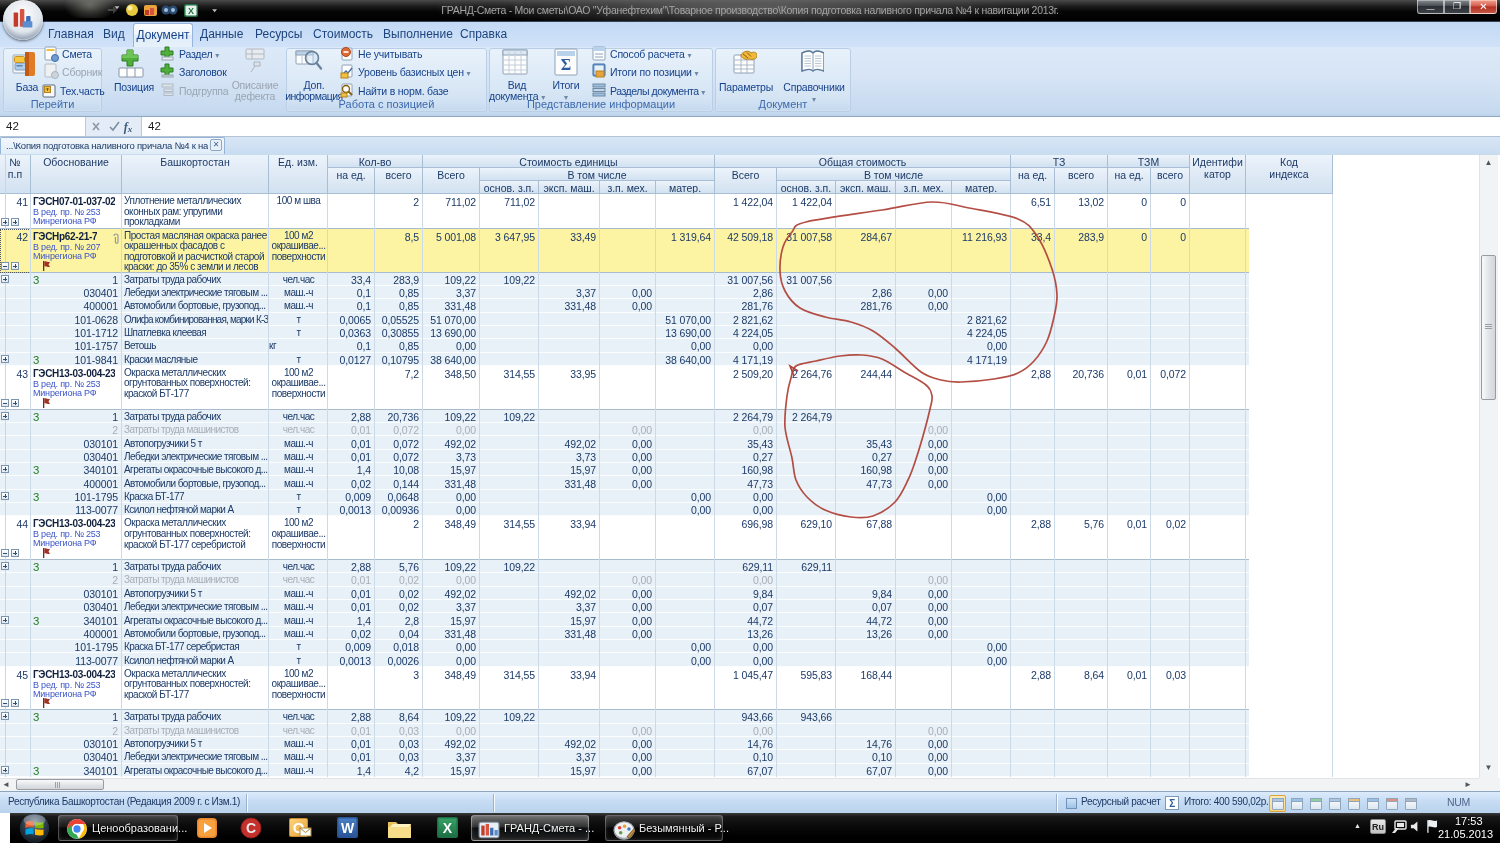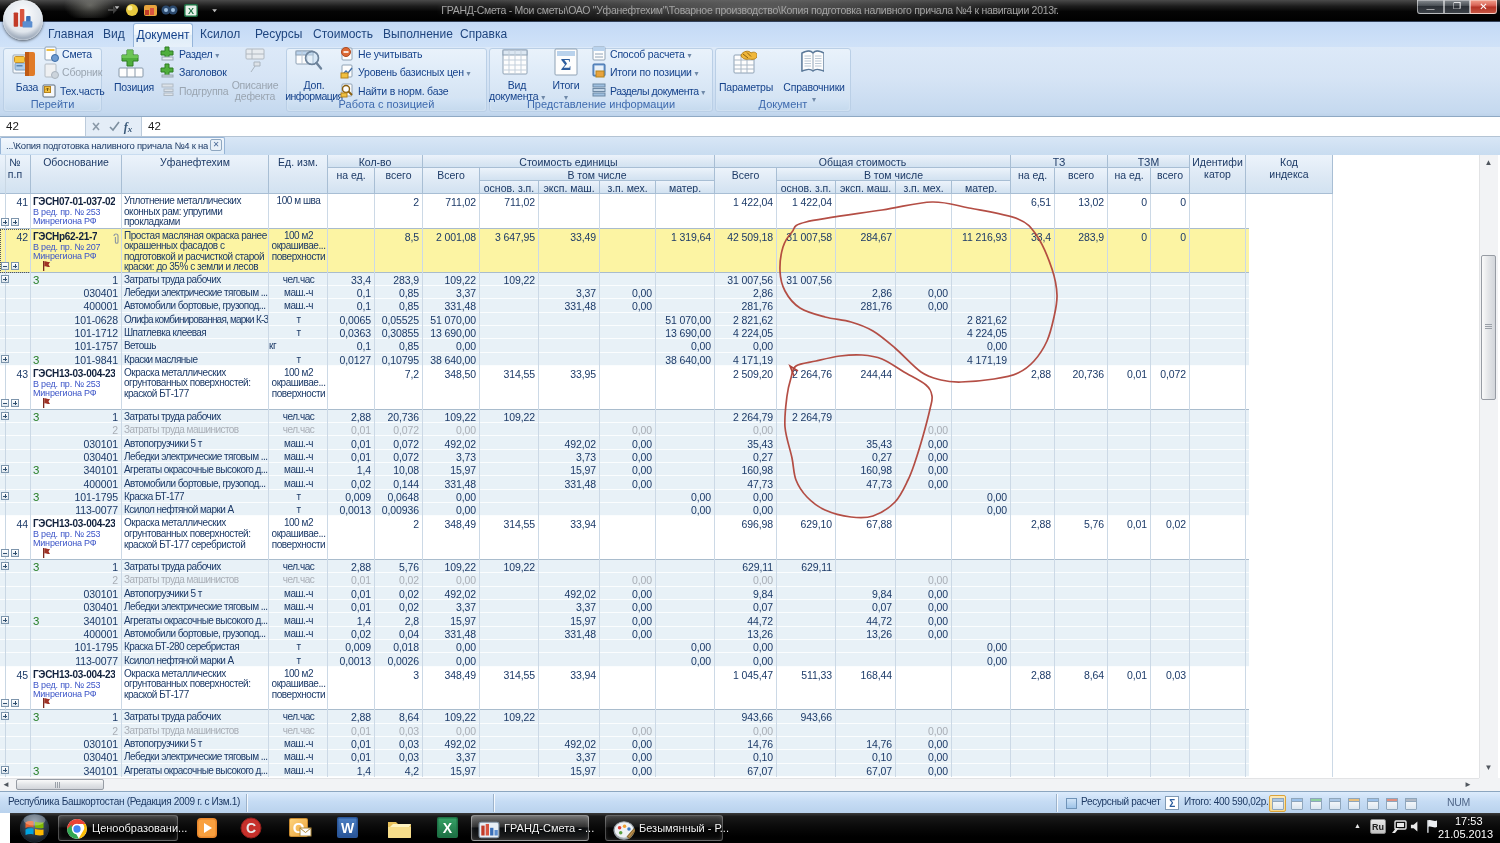--- a/index.html
+++ b/index.html
@@ -103,21 +103,21 @@
     <circle cx="66" cy="8" r="2" fill="#9fc0e0"></circle>
     <circle cx="73" cy="8" r="2" fill="#9fc0e0"></circle>
     <rect x="84" y="2" width="14" height="13" rx="2" fill="#1e7145"></rect>
     <rect x="85.5" y="3.5" width="11" height="10" rx="1" fill="#e8f2ea"></rect>
     <text x="91" y="12" font-size="9" font-weight="bold" fill="#1e7145" text-anchor="middle">X</text>
     <path d="M 112,7 l 8,0 l -4,5 z" fill="#bbb" transform="scale(.6) translate(75,5)"></path>
   </svg>
 <div id="ts" class="a"></div>
 <span class="rtab a" style="left:48px">Главная</span>
 <span class="rtab a" style="left:103px">Вид</span>
-<span class="rtab a" style="left:200px">Ксилол</span>
+<span class="rtab a" style="left:200px">Данные</span>
 <span class="rtab a" style="left:255px">Ресурсы</span>
 <span class="rtab a" style="left:313px">Стоимость</span>
 <span class="rtab a" style="left:383px">Выполнение</span>
 <span class="rtab a" style="left:460px">Справка</span>
 <div id="atab" class="a">Документ</div>
 <div id="rb" class="a">
     <div class="grp a" style="left:3px;width:99px">
       <div class="glab">Перейти</div>
     </div>
     <div class="grp a" style="left:489px;width:224px">
@@ -300,21 +300,21 @@
   </div>
 <div id="grid" class="a">
     <div id="ghead" class="a">
       <div class="hc a" style="left:0px;top:0px;width:31px;height:39px">
         <div>№<br>п.п</div>
       </div>
       <div class="hc a" style="left:31px;top:0px;width:91px;height:39px">
         <div>Обоснование</div>
       </div>
       <div class="hc a" style="left:122px;top:0px;width:147px;height:39px">
-        <div>Уфанефтехим</div>
+        <div>Башкортостан</div>
       </div>
       <div class="hc a" style="left:269px;top:0px;width:59px;height:39px">
         <div>Ед. изм.</div>
       </div>
       <div class="hc a" style="left:328px;top:0px;width:95px;height:13px">
         <div>Кол-во</div>
       </div>
       <div class="hc a" style="left:328px;top:13px;width:47px;height:26px">
         <div>на ед.</div>
       </div>
@@ -442,21 +442,21 @@
       <svg class="a" style="left:42px;top:32.0px" width="9" height="10" viewBox="0 0 9 10">
         <rect x="1" y="0" width="1.3" height="10" fill="#7a2a20"></rect>
         <path d="M2.3,0.5 C4,-0.5 5.5,1.5 8,1 L6.5,3.5 L8,6 C5.5,6.5 4,4.5 2.3,5.5 z" fill="#a03226"></path>
       </svg>
       <svg class="a" style="left:112px;top:4px" width="8" height="13" viewBox="0 0 8 13">
         <path d="M2,3 a2,2 0 0 1 4,0 l0,6 a1.3,1.3 0 0 1 -2.6,0 l0,-5" fill="none" stroke="#8a94a0" stroke-width="1.1"></path>
       </svg>
       <span class="c nm" style="left:124px;top:2px;line-height:10.6px;white-space:nowrap;width:145px">Простая масляная окраска ранее<br>окрашенных фасадов с<br>подготовкой и расчисткой старой<br>краски: до 35% с земли и лесов</span>
       <span class="c nm" style="left:269px;top:2px;line-height:10.6px;width:59px;text-align:center;white-space:nowrap">100 м2<br>окрашивае...<br>поверхности</span>
       <span class="c num" style="left:375px;top:2px;width:44px">8,5</span>
-      <span class="c num" style="left:423px;top:2px;width:53px">2 001,08</span>
+      <span class="c num" style="left:423px;top:2px;width:53px">5 001,08</span>
       <span class="c num" style="left:480px;top:2px;width:55px">3 647,95</span>
       <span class="c num" style="left:539px;top:2px;width:57px">33,49</span>
       <span class="c num" style="left:656px;top:2px;width:55px">1 319,64</span>
       <span class="c num" style="left:715px;top:2px;width:58px">42 509,18</span>
       <span class="c num" style="left:777px;top:2px;width:55px">31 007,58</span>
       <span class="c num" style="left:836px;top:2px;width:56px">284,67</span>
       <span class="c num" style="left:952px;top:2px;width:55px">11 216,93</span>
       <span class="c num" style="left:1011px;top:2px;width:40px">33,4</span>
       <span class="c num" style="left:1055px;top:2px;width:49px">283,9</span>
       <span class="c num" style="left:1108px;top:2px;width:39px">0</span>
@@ -801,21 +801,21 @@
       <span class="c num" style="left:375px;top:1.17px;width:44px">0,04</span>
       <span class="c num" style="left:423px;top:1.17px;width:53px">331,48</span>
       <span class="c num" style="left:539px;top:1.17px;width:57px">331,48</span>
       <span class="c num" style="left:600px;top:1.17px;width:52px">0,00</span>
       <span class="c num" style="left:715px;top:1.17px;width:58px">13,26</span>
       <span class="c num" style="left:836px;top:1.17px;width:56px">13,26</span>
       <span class="c num" style="left:896px;top:1.17px;width:52px">0,00</span>
     </div>
     <div class="row a " style="top:485.03999999999985px;height:13.34px;background:#e8f1f7;border-bottom:1px solid #fbfdfe">
       <span class="c num" style="left:31px;top:1.17px;width:87px">101-1795</span>
-      <span class="c rn" style="left:124px;top:1.17px;width:145px">Краска БТ-280 серебристая</span>
+      <span class="c rn" style="left:124px;top:1.17px;width:145px">Краска БТ-177 серебристая</span>
       <span class="c nm" style="left:269px;top:1.17px;width:59px;text-align:center">т</span>
       <span class="c num" style="left:328px;top:1.17px;width:43px">0,009</span>
       <span class="c num" style="left:375px;top:1.17px;width:44px">0,018</span>
       <span class="c num" style="left:423px;top:1.17px;width:53px">0,00</span>
       <span class="c num" style="left:656px;top:1.17px;width:55px">0,00</span>
       <span class="c num" style="left:715px;top:1.17px;width:58px">0,00</span>
       <span class="c num" style="left:952px;top:1.17px;width:55px">0,00</span>
     </div>
     <div class="row a " style="top:498.3799999999999px;height:13.34px;background:#e8f1f7;border-bottom:1px solid #fbfdfe">
       <span class="c num" style="left:31px;top:1.17px;width:87px">113-0077</span>
@@ -837,21 +837,21 @@
         <rect x="1" y="0" width="1.3" height="10" fill="#7a2a20"></rect>
         <path d="M2.3,0.5 C4,-0.5 5.5,1.5 8,1 L6.5,3.5 L8,6 C5.5,6.5 4,4.5 2.3,5.5 z" fill="#a03226"></path>
       </svg>
       <span class="c nm" style="left:124px;top:2px;line-height:10.6px;white-space:nowrap;width:145px">Окраска металлических<br>огрунтованных поверхностей:<br>краской БТ-177</span>
       <span class="c nm" style="left:269px;top:2px;line-height:10.6px;width:59px;text-align:center;white-space:nowrap">100 м2<br>окрашивае...<br>поверхности</span>
       <span class="c num" style="left:375px;top:2px;width:44px">3</span>
       <span class="c num" style="left:423px;top:2px;width:53px">348,49</span>
       <span class="c num" style="left:480px;top:2px;width:55px">314,55</span>
       <span class="c num" style="left:539px;top:2px;width:57px">33,94</span>
       <span class="c num" style="left:715px;top:2px;width:58px">1 045,47</span>
-      <span class="c num" style="left:777px;top:2px;width:55px">511,33</span>
+      <span class="c num" style="left:777px;top:2px;width:55px">595,83</span>
       <span class="c num" style="left:836px;top:2px;width:56px">168,44</span>
       <span class="c num" style="left:1011px;top:2px;width:40px">2,88</span>
       <span class="c num" style="left:1055px;top:2px;width:49px">8,64</span>
       <span class="c num" style="left:1108px;top:2px;width:39px">0,01</span>
       <span class="c num" style="left:1151px;top:2px;width:35px">0,03</span>
       <span class="eb " style="left:1px;top:32.6px">
         <i></i>
       </span>
       <span class="eb p" style="left:11px;top:32.6px">
         <i></i>

